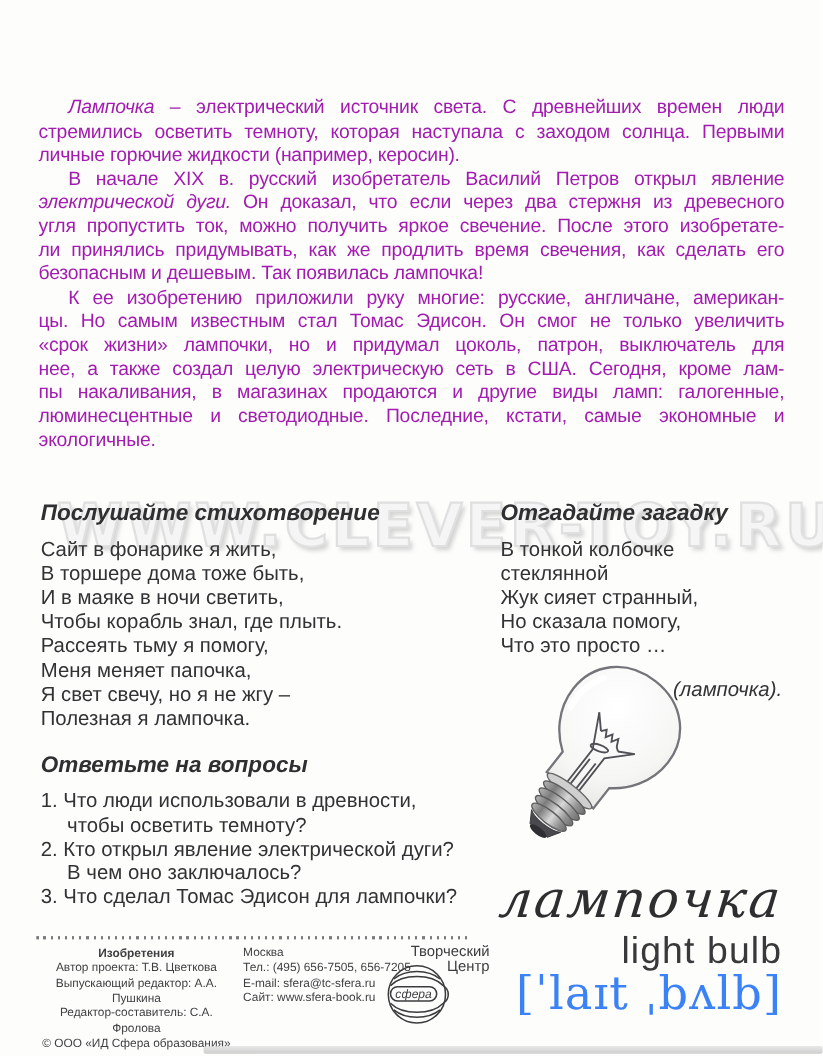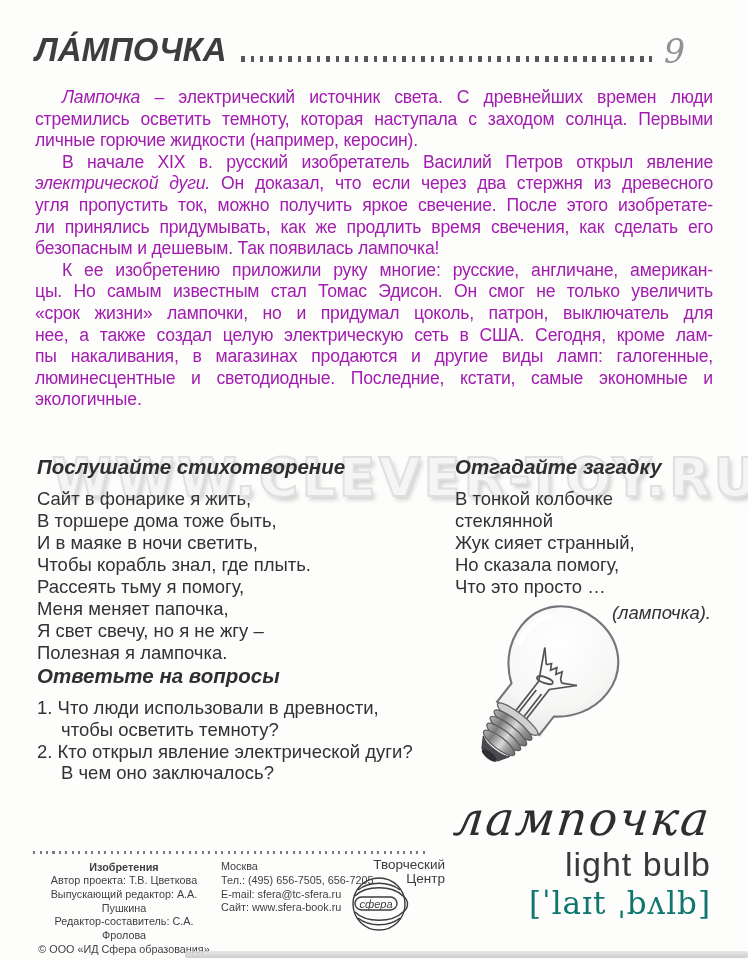--- a/index.html
+++ b/index.html
@@ -29,35 +29,35 @@
   
   .intro{position:absolute;left:35px;top:87px;width:678px;z-index:1;
     font-size:17.6px;line-height:21.6px;letter-spacing:-0.2px;color:#a21caf;}
   .para > .tl:first-child{text-indent:27px;}
 
   
   .h2{font-size:20.5px;font-weight:bold;font-style:italic;color:#2f2f31;margin:0 0 9px 0;line-height:24px;}
   .col-left{position:absolute;left:37px;top:455px;width:392px;z-index:1;}
   .col-right{position:absolute;left:455px;top:455px;width:256px;z-index:1;}
   .poem-lines .tl{font-size:18.5px;line-height:22px;color:#323234;}
-  .q-head{}
+  .q-head{margin-top:20px;}
   .question .tl{font-size:18.5px;line-height:21.8px;color:#323234;}
   .question .tl + .tl{padding-left:24px;}
   .riddle-lines .tl{font-size:18.5px;line-height:22px;color:#323234;}
-  .riddle-answer{margin-top:4px;text-align:right;font-style:italic;font-size:18.5px;color:#323234;}
+  .riddle-answer{margin-top:18px;text-align:right;font-style:italic;font-size:18.5px;color:#323234;}
 
   
   .bulb{position:absolute;left:438px;top:592px;width:205px;height:215px;z-index:1;}
   .bulb svg{width:100%;height:100%;}
 
   
   .vocab{position:absolute;right:37px;top:794px;text-align:right;z-index:2;}
   .vocab-ru{font-family:"DejaVu Serif",serif;font-style:italic;font-size:47px;line-height:50px;color:#2e2e30;letter-spacing:2px;transform:skewX(-6deg);transform-origin:right;}
   .vocab-en{font-size:34px;line-height:40px;color:#39393b;letter-spacing:1px;}
-  .vocab-ipa{font-family:"DejaVu Serif",serif;font-size:31px;line-height:38px;color:#0f766e;letter-spacing:1px;}
+  .vocab-ipa{font-family:"DejaVu Serif",serif;font-size:42px;line-height:38px;color:#3b82f6;letter-spacing:1px;}
 
   
   .footer{position:absolute;left:33px;top:851px;width:400px;z-index:1;color:#3f3f41;}
   .f-dots{height:3px;width:396px;margin-bottom:6px;
     background:repeating-linear-gradient(90deg,#7a7a7c 0 2px,transparent 2px 6.5px);}
   .f-cols{display:flex;}
   .f-col1{width:182px;text-align:center;}
   .f-col2{width:170px;margin-left:6px;white-space:nowrap;}
   .f-series{font-weight:bold;font-size:10.8px;line-height:14px;}
   .f-col1 .tl,.f-col2 .tl{font-size:10.8px;line-height:13.8px;}
@@ -68,25 +68,20 @@
   .scan-strip{position:absolute;left:185px;top:951px;width:563px;height:7px;z-index:1;
     background:linear-gradient(#e0e0e0,#bdbdbd);opacity:.75;border-radius:2px;}
 </style>
 </head>
 <body>
 
 <div class="page">
 
   <div class="watermark">WWW.CLEVER-TOY.RU</div>
 
-  <header class="header">
-    <span class="title">ЛА́МПОЧКА</span>
-    <span class="dotline"></span>
-    <span class="pagenum">9</span>
-  </header>
 
   <section class="intro">
     <div class="para">
         <div class="tl jl"><span class="it">Лампочка</span><span> – электрический источник света. С древнейших времен люди</span></div>
         <div class="tl jl"><span>стремились осветить темноту, которая наступала с заходом солнца. Первыми</span></div>
         <div class="tl"><span>личные горючие жидкости (например, керосин).</span></div>
       </div>
     <div class="para">
         <div class="tl jl"><span>В начале XIX в. русский изобретатель Василий Петров открыл явление</span></div>
         <div class="tl jl"><span class="it">электрической дуги.</span><span> Он доказал, что если через два стержня из древесного</span></div>
@@ -118,20 +113,23 @@
         <div class="tl"><span>Полезная я лампочка.</span></div>
       </div>
     <div class="h2 q-head">Ответьте на вопросы</div>
     <div class="question">
         <div class="tl"><span>1. Что люди использовали в древности,</span></div>
         <div class="tl"><span>чтобы осветить темноту?</span></div>
       </div>
     <div class="question">
         <div class="tl"><span>2. Кто открыл явление электрической дуги?</span></div>
         <div class="tl"><span>В чем оно заключалось?</span></div>
+      </div>
+    <div class="question">
+        <div class="tl"><span>3. Что сделал Томас Эдисон для лампочки?</span></div>
       </div>
   </section>
 
   <section class="col-right">
     <div class="h2">Отгадайте загадку</div>
     <div class="riddle-lines">
         <div class="tl"><span>В тонкой колбочке стеклянной</span></div>
         <div class="tl"><span>Жук сияет странный,</span></div>
         <div class="tl"><span>Но сказала помогу,</span></div>
         <div class="tl"><span>Что это просто …</span></div>

